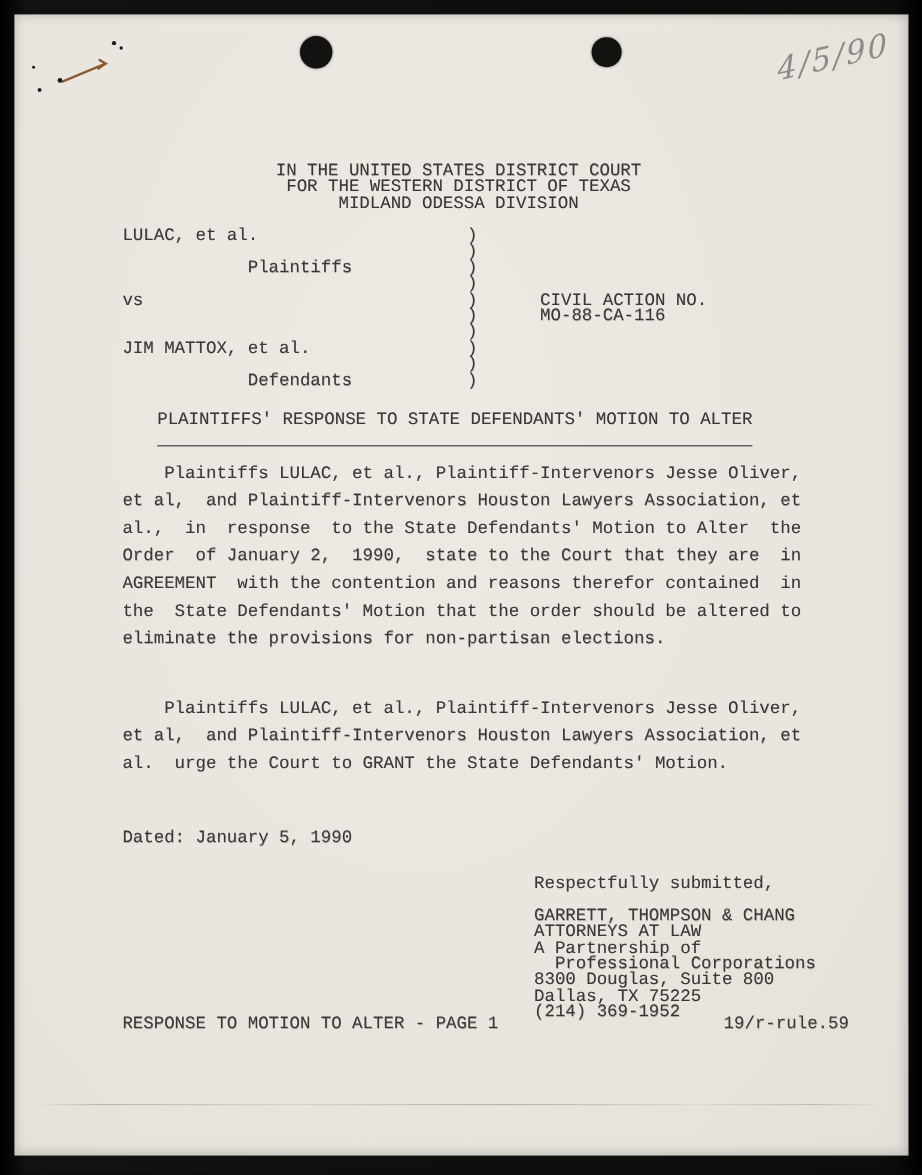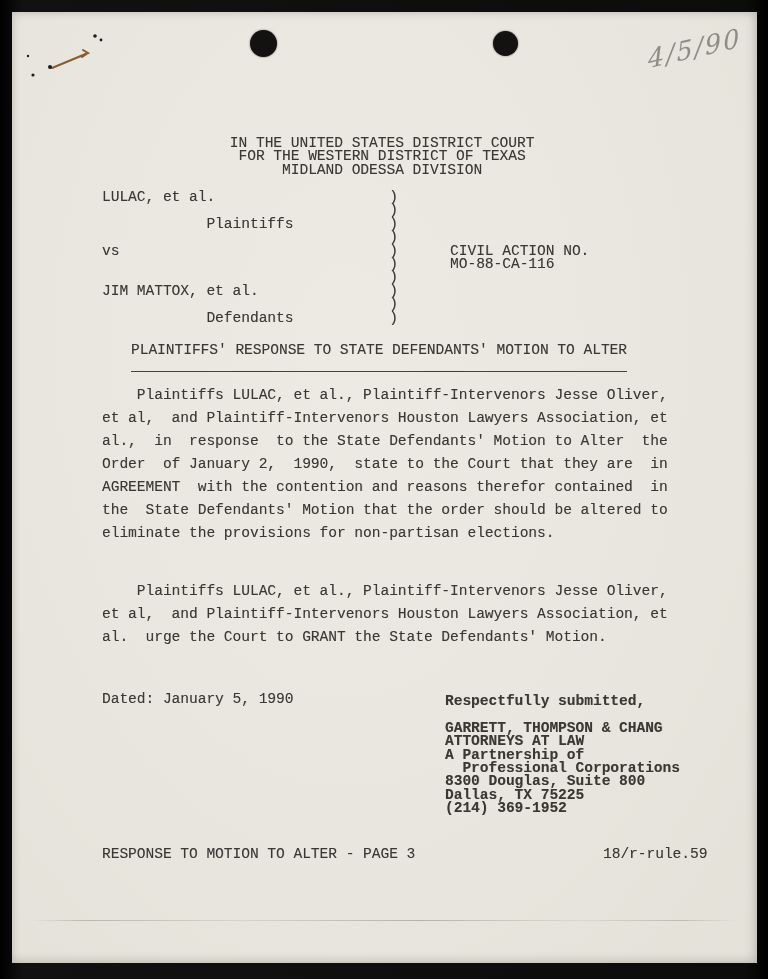--- a/index.html
+++ b/index.html
@@ -117,29 +117,29 @@
 AGREEMENT  with the contention and reasons therefor contained  in
 the  State Defendants' Motion that the order should be altered to
 eliminate the provisions for non-partisan elections.</pre>
 
     <pre class="typed double" style="left:90px; top:568px;">    Plaintiffs LULAC, et al., Plaintiff-Intervenors Jesse Oliver,
 et al,  and Plaintiff-Intervenors Houston Lawyers Association, et
 al.  urge the Court to GRANT the State Defendants' Motion.</pre>
 
     <pre class="typed" style="left:90px; top:669px;margin-top:12px;">Dated: January 5, 1990</pre>
 
-    <pre class="typed" style="left:433px; top:683px;font-weight:bold;">Respectfully submitted,
+    <pre class="typed" style="left:433px; top:719px;">Respectfully submitted,
 
 GARRETT, THOMPSON &amp; CHANG
 ATTORNEYS AT LAW
 A Partnership of
   Professional Corporations
 8300 Douglas, Suite 800
 Dallas, TX 75225
 (214) 369-1952</pre>
 
-    <pre class="typed" style="left:90px; top:836px;">RESPONSE TO MOTION TO ALTER - PAGE 3</pre>
+    <pre class="typed" style="left:90px; top:836px;">RESPONSE TO MOTION TO ALTER - PAGE 1</pre>
 
-    <pre class="typed" style="left:591px; top:836px;">18/r-rule.59</pre>
+    <pre class="typed" style="left:591px; top:836px;">19/r-rule.59</pre>
 
     <div class="crease"></div>
   </div>
 </div>
 
 </body></html>

